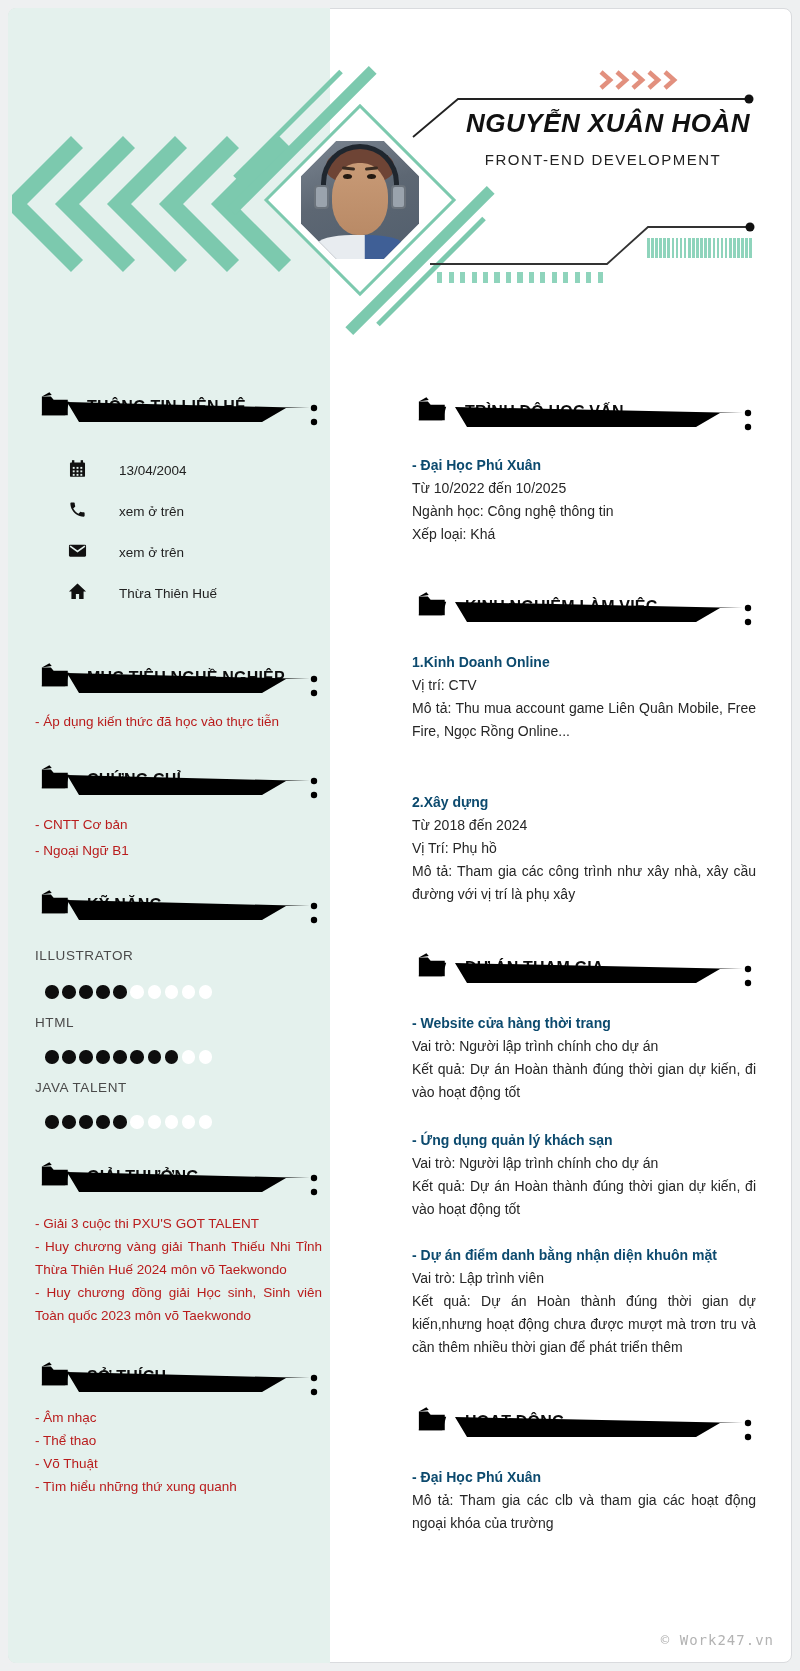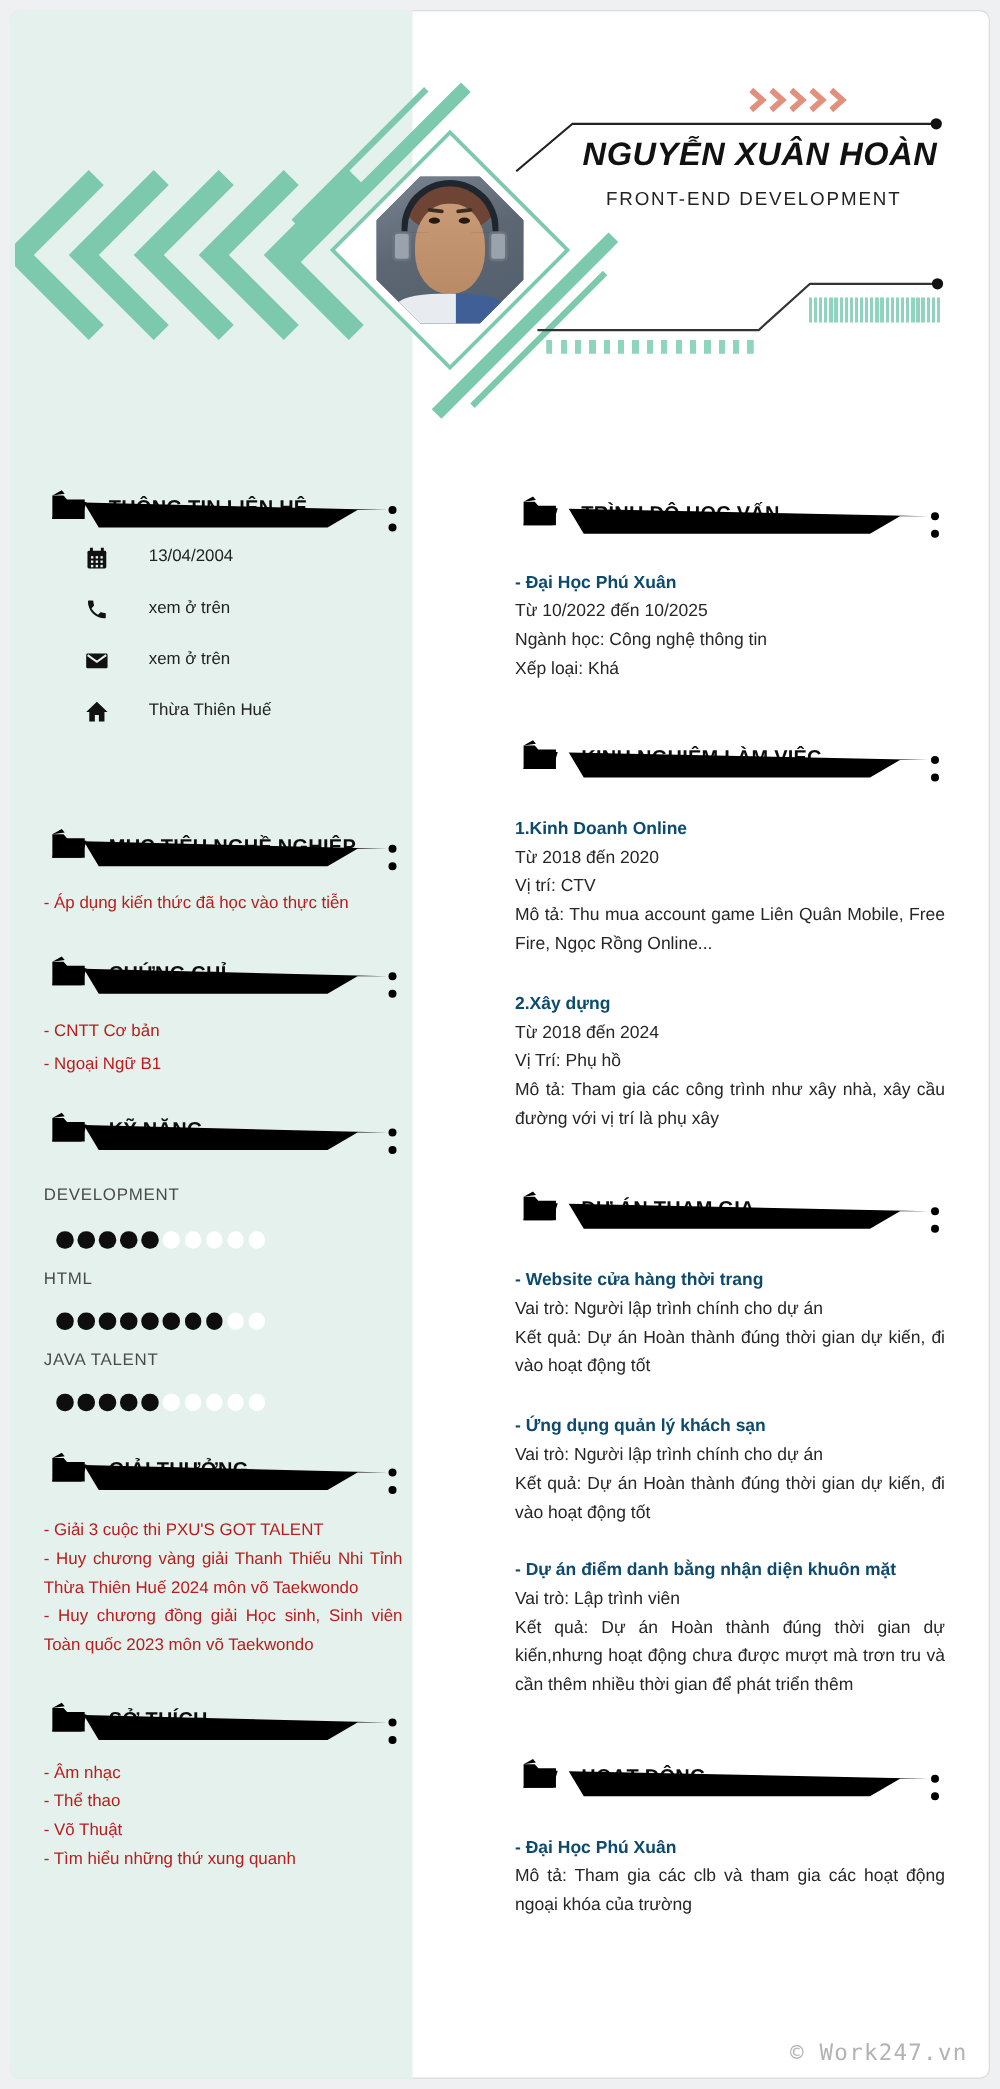--- a/index.html
+++ b/index.html
@@ -47,33 +47,33 @@
   .rsec .stitle{left:53px;}
   .flo{position:absolute;left:34px;top:13px;width:258px;height:26px;}
   .rsec .flo{left:40px;width:304px;}
 
   .body-l{font-size:13.5px;line-height:23px;color:#b91c1c;}
   .body-r{font-size:14px;line-height:23px;color:#262626;}
   .bold{font-weight:700;color:#0c4a6e;}
   .just{text-align:justify;}
 
   
-  .crow{display:flex;align-items:flex-start;height:41px;}
+  .crow{display:flex;align-items:flex-end;height:41px;}
   .cicon{width:19px;height:19px;margin-left:38px;flex:0 0 19px;}
   .clabel{margin-left:32px;font-size:13.5px;color:#222;}
 
   
   .sklabel{position:absolute;left:5px;font-size:13.5px;letter-spacing:.6px;color:#4a4a4a;}
   .dots{position:absolute;left:15px;display:flex;gap:3.6px;}
   .dots .dot{width:13.5px;height:13.5px;border-radius:50%;}
   .dots .filled{background:#0e0e0e;}
   .dots .empty{background:#ffffff;}
 
   .footer{position:absolute;right:26px;top:1632px;font-family:"DejaVu Sans Mono",monospace;
-          font-size:18px;color:#b3b3b3;letter-spacing:1px;}
+          font-size:14px;color:#b3b3b3;letter-spacing:1px;}
 </style>
 </head>
 <body>
 
 <div class="page">
 
   <svg width="0" height="0" style="position:absolute">
     <defs>
       <g id="flo-l">
         <path d="M3 1 L15 21 L198 21 L222 7 L246 7"></path>
@@ -237,21 +237,21 @@
     <div class="shead">
       <svg class="fol" viewBox="0 0 34 28">
           <use href="#folder-g"></use>
         </svg>
       <div class="stitle">KỸ NĂNG</div>
       <svg class="flo" viewBox="0 0 258 26">
           <use href="#flo-l"></use>
         </svg>
     </div>
   </div>
-  <div class="sec sklabel" style="left:35px;top:948px">DEVELOPMENT</div>
+  <div class="sec sklabel" style="left:35px;top:948px">ILLUSTRATOR</div>
   <div class="sec dots" style="left:45px;top:985px">
       <span class="dot filled"></span>
       <span class="dot filled"></span>
       <span class="dot filled"></span>
       <span class="dot filled"></span>
       <span class="dot filled"></span>
       <span class="dot empty"></span>
       <span class="dot empty"></span>
       <span class="dot empty"></span>
       <span class="dot empty"></span>
@@ -343,21 +343,20 @@
           <use href="#folder-g"></use>
         </svg>
       <div class="stitle">KINH NGHIỆM LÀM VIỆC</div>
       <svg class="flo" viewBox="0 0 304 26">
           <use href="#flo-r"></use>
         </svg>
     </div>
   </div>
   <div class="sec rsec body-r" style="top:651px">
     <div class="bold">1.Kinh Doanh Online</div>
-    <div>Từ 2018 đến 2020</div>
     <div>Vị trí: CTV</div>
     <div class="just">Mô tả: Thu mua account game Liên Quân Mobile, Free Fire, Ngọc Rồng Online...</div>
   </div>
   <div class="sec rsec body-r" style="top:791px">
     <div class="bold">2.Xây dựng</div>
     <div>Từ 2018 đến 2024</div>
     <div>Vị Trí: Phụ hồ</div>
     <div class="just">Mô tả: Tham gia các công trình như xây nhà, xây cầu đường với vị trí là phụ xây</div>
   </div>
 

